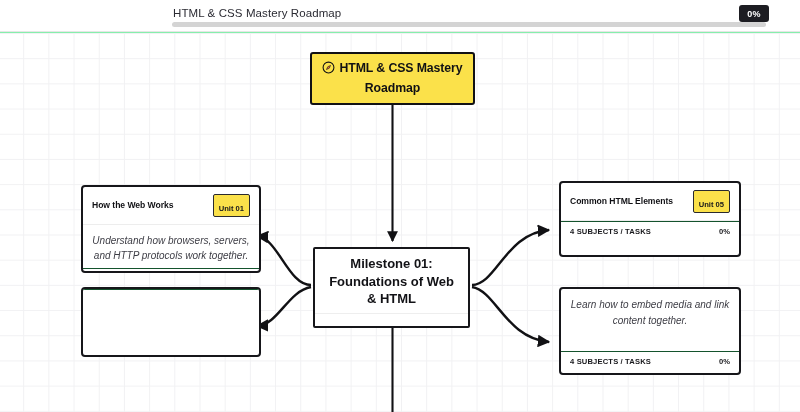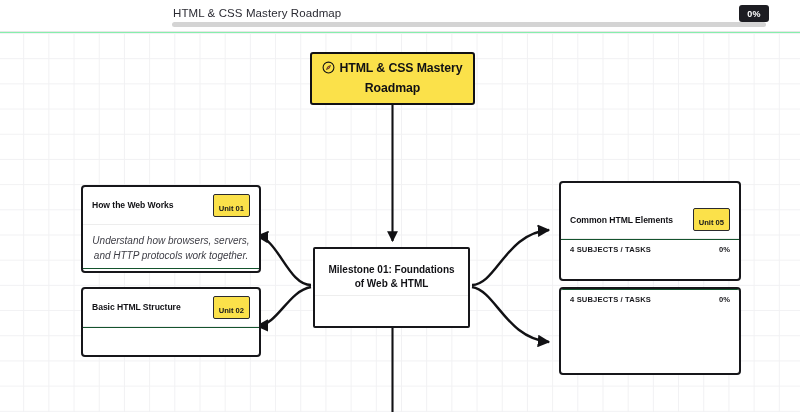--- a/index.html
+++ b/index.html
@@ -139,26 +139,26 @@
     top: 214px;
     width: 157px;
     height: 81px;
     background: #ffffff;
     border: 2.2px solid #16161a;
     border-radius: 2px;
     overflow: hidden;
   }
 
   .milestone-title {
-    font-size: 10px;
+    font-size: 13px;
     font-weight: bold;
     color: #121216;
     text-align: center;
     line-height: 1.35;
-    padding: 14px 9px 5px 9px;
+    padding: 6px 9px 5px 9px;
     border-bottom: 1px solid #eeeeee;
   }
 
   .milestone-desc {
     font-size: 8.4px;
     color: #3c3c44;
     text-align: center;
     line-height: 1.52;
     padding: 7px 14px 0 14px;
   }
@@ -169,21 +169,21 @@
     border: 2.2px solid #16161a;
     border-radius: 4px;
     overflow: hidden;
     display: flex;
     flex-direction: column;
     margin-left: 7px;
   }
 
   .card-1 { left: 74px;  top: 152px; width: 180px; height: 88px; }
   .card-2 { left: 74px;  top: 254px; width: 180px; height: 70px; }
-  .card-3 { left: 552px; top: 148px; width: 182px; height: 100px; justify-content: center; }
+  .card-3 { left: 552px; top: 148px; width: 182px; height: 76px; }
   .card-4 { left: 552px; top: 254px; width: 182px; height: 88px; }
 
   .card-head {
     display: flex;
     align-items: center;
     justify-content: space-between;
     padding: 7px 9px 7px 9px;
     border-bottom: 1px solid #ededed;
     gap: 6px;
   }
@@ -303,24 +303,20 @@
       <div class="card-foot">
         <div class="foot-row">
           <span class="foot-label">4 SUBJECTS / TASKS</span>
           <span class="foot-pct">0%</span>
         </div>
 
       </div>
     </div>
 
     <div class="node unit-card card-2">
-      <div class="card-head">
-        <span class="card-title">Basic HTML Structure</span>
-        <span class="unit-badge">Unit 02</span>
-      </div>
       <div class="card-foot">
         
         
       </div>
     </div>
 
     <div class="node unit-card card-3">
       <div class="card-head">
         <span class="card-title">Common HTML Elements</span>
         <span class="unit-badge">Unit 05</span>
@@ -328,20 +324,21 @@
       <div class="card-foot">
         <div class="foot-row">
           <span class="foot-label">4 SUBJECTS / TASKS</span>
           <span class="foot-pct">0%</span>
         </div>
 
       </div>
     </div>
 
     <div class="node unit-card card-4">
+      <div class="card-body">Learn how to embed media and link content together.</div>
       <div class="card-foot">
         <div class="foot-row">
           <span class="foot-label">4 SUBJECTS / TASKS</span>
           <span class="foot-pct">0%</span>
         </div>
 
       </div>
     </div>
 
   </div>

